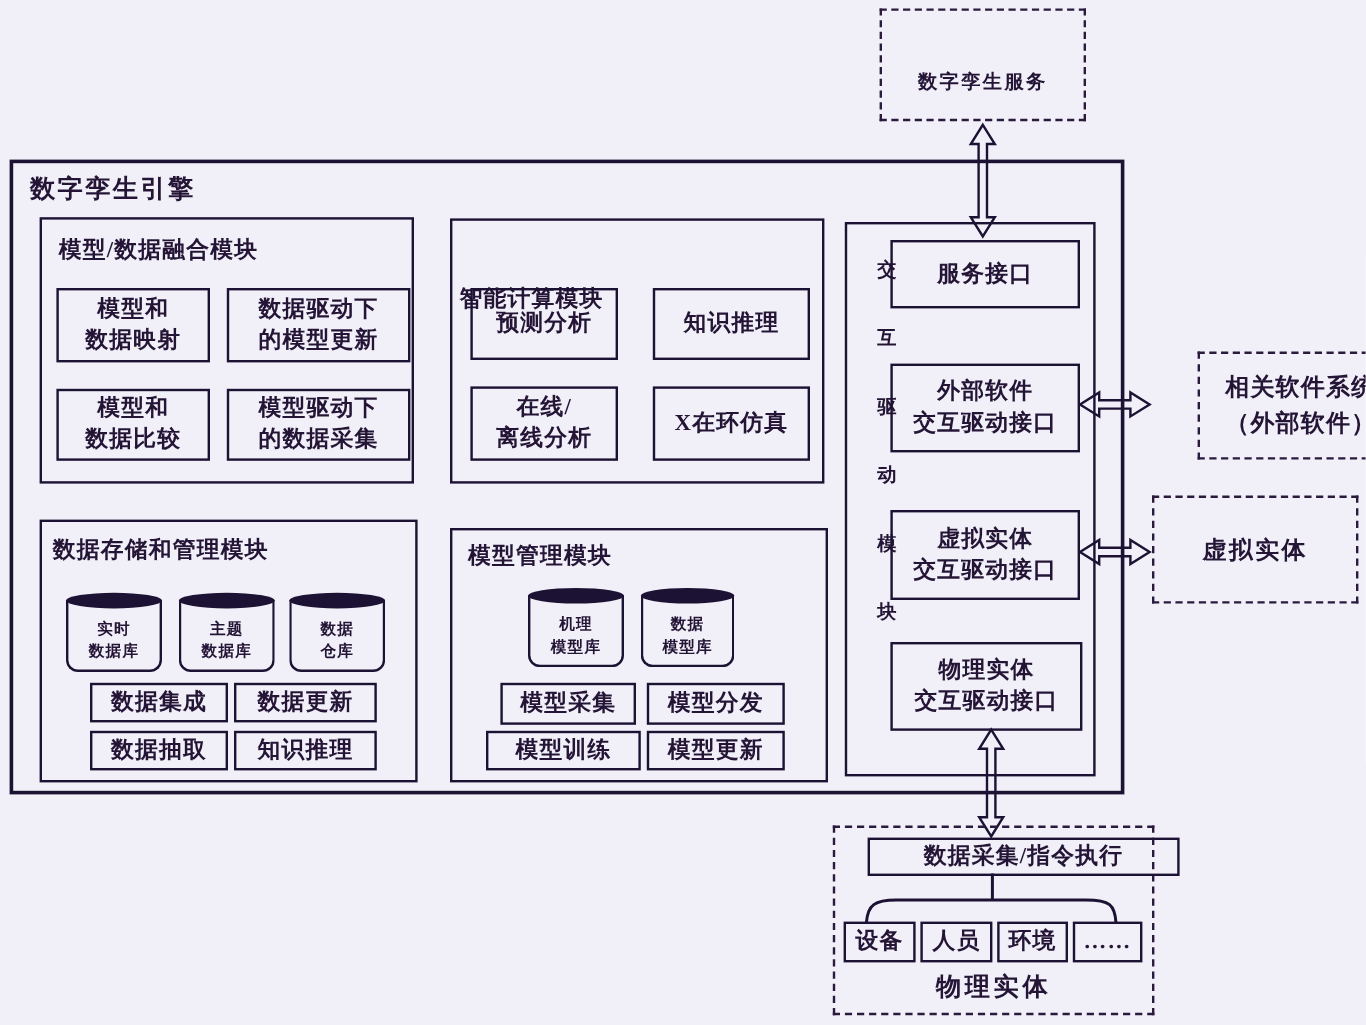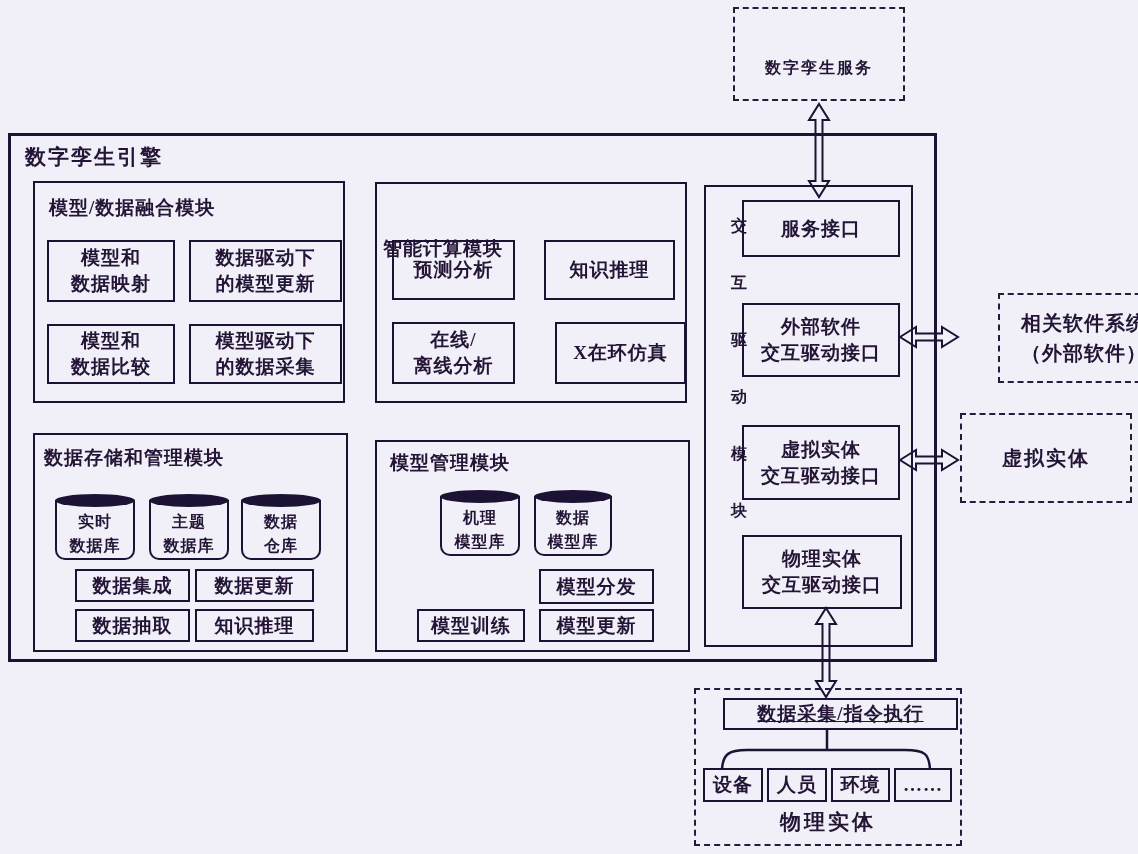--- a/index.html
+++ b/index.html
@@ -21,21 +21,21 @@
   .module-title{position:absolute;font-weight:bold;font-size:19px;letter-spacing:1px;}
   .cell{font-weight:bold;font-size:19px;line-height:1.35;letter-spacing:1px;}
   .vlabel{
     position:absolute;font-weight:bold;font-size:16px;
     width:22px;word-break:break-all;line-height:57px;text-align:center;margin-left:16px;
   }
   
   .cyl{position:absolute;}
   .cyl-top{position:absolute;left:0;right:0;top:0;height:13px;background:#1c1233;border-radius:50%;}
   .cyl-body{position:absolute;left:0;right:0;top:6px;bottom:0;border:2.5px solid #1c1233;border-top:none;border-radius:0 0 10px 10px;}
-  .cyl-label{position:absolute;left:0;right:0;top:13px;bottom:0;display:flex;align-items:center;justify-content:center;text-align:center;font-weight:bold;font-size:16px;line-height:1.45;letter-spacing:1px;}
+  .cyl-label{position:absolute;left:0;right:0;top:13px;bottom:0;display:flex;align-items:center;justify-content:center;text-align:center;font-weight:bold;font-size:13px;line-height:1.45;letter-spacing:1px;}
   svg{position:absolute;left:0;top:0;}
 </style>
 </head>
 <body>
 
 <div id="canvas">
 
   <svg width="1138" height="854">
 
     <polygon points="819,104 829,120 822.5,120 822.5,181 829,181 819,197 809,181 815.5,181 815.5,120 809,120" fill="#f1f0f8" stroke="#1c1233" stroke-width="2"></polygon>
@@ -68,21 +68,21 @@
     <div class="abs solid center cell pre" style="left:154px;top:141px;width:153px;height:60px;">模型驱动下
 的数据采集</div>
   </div>
 
   <div class="abs solid" style="left:375px;top:182px;width:312px;height:221px;">
     <div class="module-title" style="left:6px;top:12px;margin-top:40px;">智能计算模块</div>
     <div class="abs solid center cell pre" style="left:15px;top:56px;width:123px;height:60px;">预测分析</div>
     <div class="abs solid center cell pre" style="left:15px;top:138px;width:123px;height:62px;">在线/
 离线分析</div>
     <div class="abs solid center cell pre" style="left:167px;top:56px;width:131px;height:60px;">知识推理</div>
-    <div class="abs solid center cell pre" style="left:178px;top:138px;width:131px;height:62px;">X在环仿真</div>
+    <div class="abs solid center cell pre" style="left:167px;top:138px;width:131px;height:62px;">X在环仿真</div>
   </div>
 
   <div class="abs solid" style="left:704px;top:185px;width:209px;height:462px;">
     <div class="vlabel" style="left:6px;top:10px;">交互驱动模块</div>
     <div class="abs solid center cell pre" style="left:36px;top:13px;width:158px;height:57px;">服务接口</div>
     <div class="abs solid center cell pre" style="left:36px;top:116px;width:158px;height:74px;">外部软件
 交互驱动接口</div>
     <div class="abs solid center cell pre" style="left:36px;top:238px;width:158px;height:75px;">虚拟实体
 交互驱动接口</div>
     <div class="abs solid center cell pre" style="left:36px;top:348px;width:160px;height:74px;">物理实体
@@ -122,36 +122,37 @@
       <div class="cyl-body"></div>
       <div class="cyl-label pre">机理
 模型库</div>
     </div>
     <div class="cyl" style="left:157px;top:48px;width:78px;height:66px;">
       <div class="cyl-top"></div>
       <div class="cyl-body"></div>
       <div class="cyl-label pre">数据
 模型库</div>
     </div>
+    <div class="abs solid center cell" style="left:40px;top:127px;width:113px;height:35px;">模型采集</div>
     <div class="abs solid center cell" style="left:162px;top:127px;width:115px;height:35px;">模型分发</div>
-    <div class="abs solid center cell" style="left:40px;top:167px;width:108px;height:33px;font-family:Liberation Serif, serif;">模型训练</div>
+    <div class="abs solid center cell" style="left:28px;top:167px;width:129px;height:33px;font-family:Liberation Serif, serif;">模型训练</div>
     <div class="abs solid center cell" style="left:162px;top:167px;width:115px;height:33px;">模型更新</div>
   </div>
 
   <div class="abs dashed center" style="left:998px;top:293px;width:172px;height:90px;">
     <span class="bold pre" style="font-size:20px;line-height:1.5;letter-spacing:1px;">相关软件系统
 （外部软件）</span>
   </div>
 
   <div class="abs dashed center" style="left:960px;top:413px;width:172px;height:90px;">
     <span class="bold" style="font-size:20px;letter-spacing:2px;">虚拟实体</span>
   </div>
 
   <div class="abs dashed" style="left:694px;top:688px;width:268px;height:158px;">
-    <div class="abs solid center cell" style="left:27px;top:8px;width:235px;height:32px;text-decoration:underline;">数据采集/指令执行</div>
+    <div class="abs solid center cell" style="left:27px;top:8px;width:260px;height:32px;">数据采集/指令执行</div>
     <div class="abs solid center cell" style="left:7px;top:78px;width:60px;height:34px;">设备</div>
     <div class="abs solid center cell" style="left:71px;top:78px;width:60px;height:34px;">人员</div>
     <div class="abs solid center cell" style="left:135px;top:78px;width:59px;height:34px;">环境</div>
     <div class="abs solid center cell" style="left:198px;top:78px;width:58px;height:34px;">……</div>
     <div class="abs bold" style="left:0;right:0;bottom:8px;text-align:center;font-size:21px;letter-spacing:3px;">物理实体</div>
   </div>
 
 </div>
 
 </body></html>

